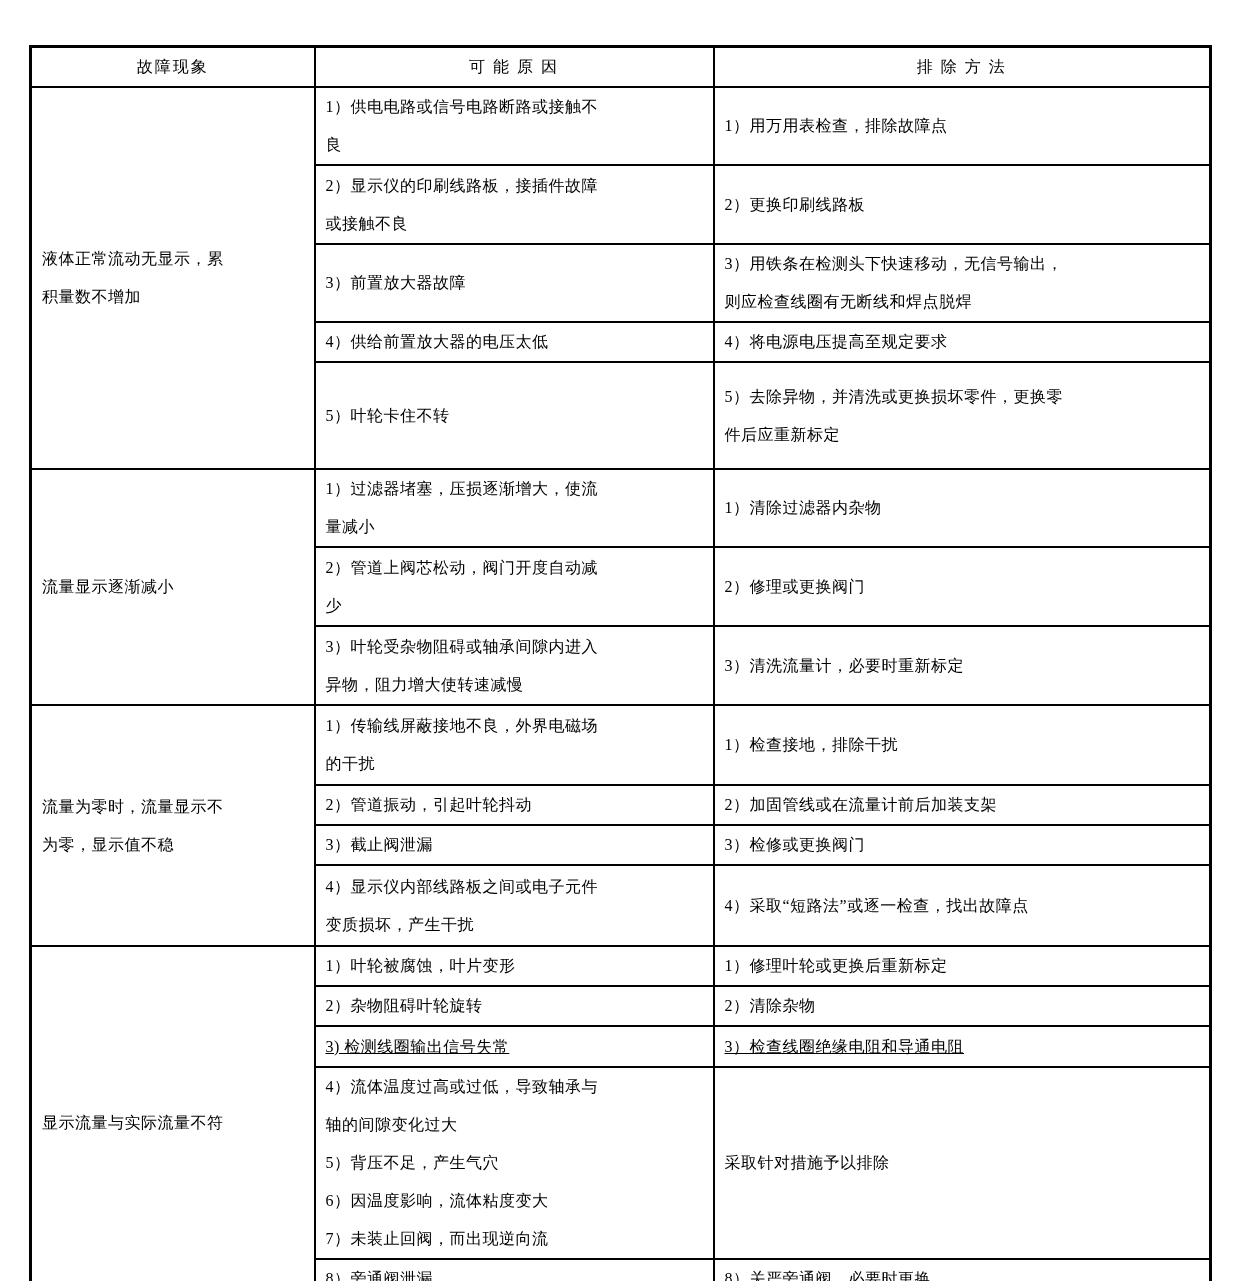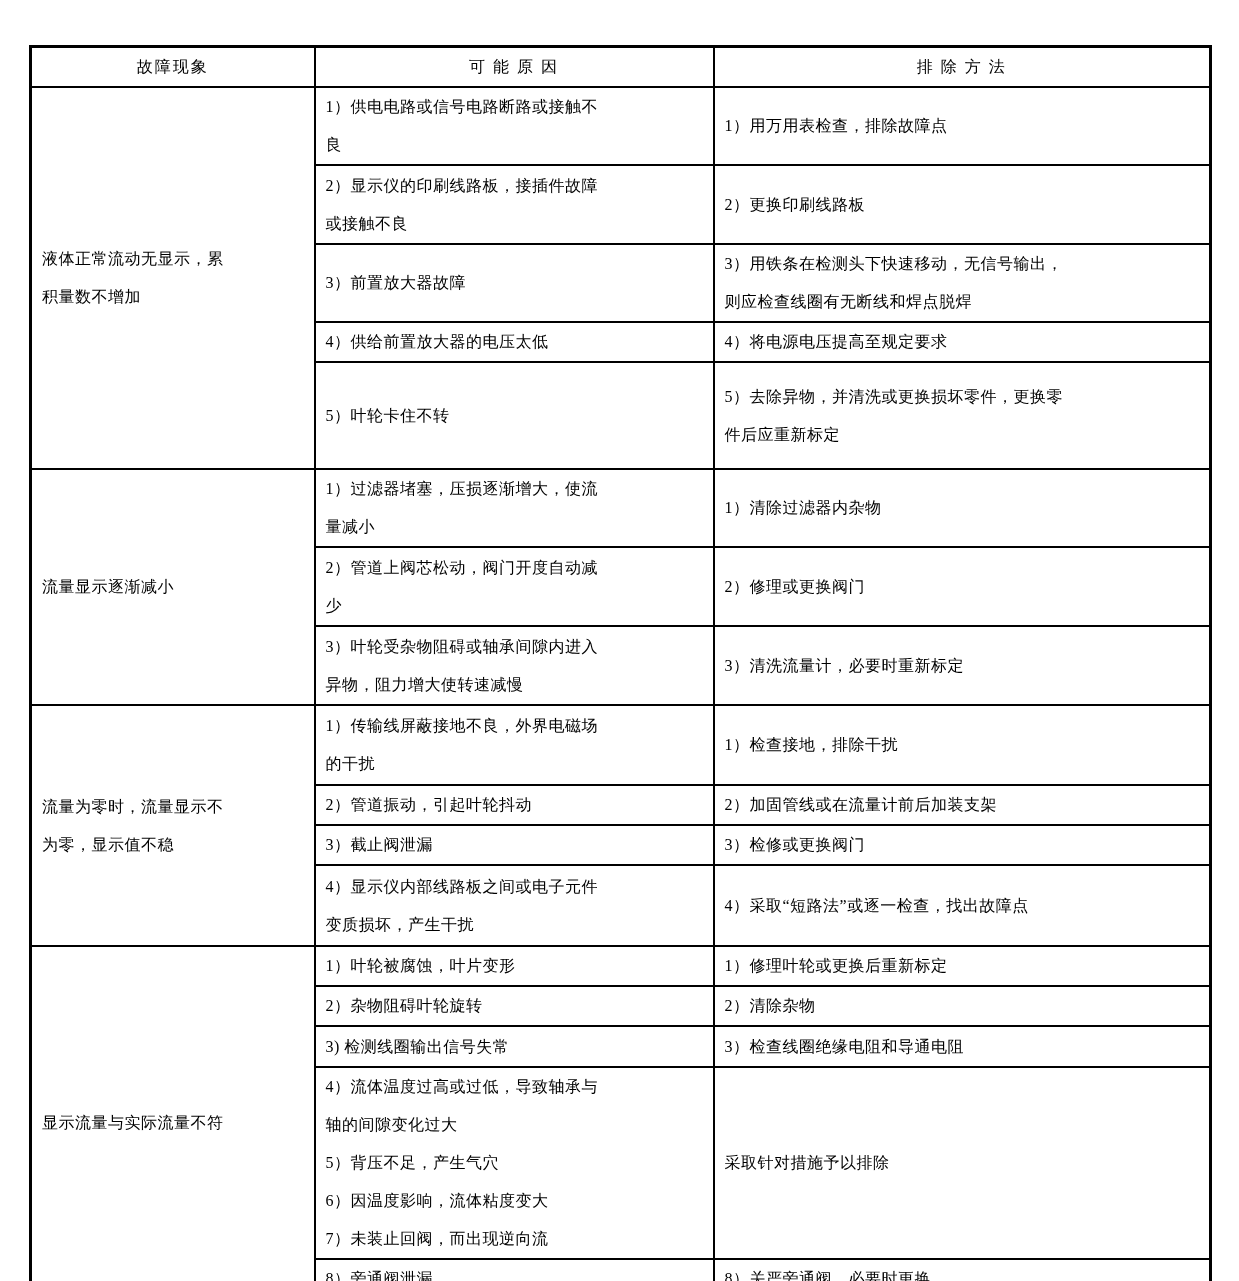--- a/index.html
+++ b/index.html
@@ -149,21 +149,21 @@
 
     <tr style="height:39px;">
       <td class="phen phen-low" rowspan="5">显示流量与实际流量不符</td>
       <td>1）叶轮被腐蚀，叶片变形</td>
       <td>1）修理叶轮或更换后重新标定</td>
     </tr>
     <tr style="height:40px;margin-left:12px;">
       <td>2）杂物阻碍叶轮旋转</td>
       <td>2）清除杂物</td>
     </tr>
-    <tr style="height:41px;">
+    <tr style="height:41px;text-decoration:underline;">
       <td>3) 检测线圈输出信号失常</td>
       <td>3）检查线圈绝缘电阻和导通电阻</td>
     </tr>
     <tr style="height:183px;">
       <td>4）流体温度过高或过低，导致轴承与
 轴的间隙变化过大
 5）背压不足，产生气穴
 6）因温度影响，流体粘度变大
 7）未装止回阀，而出现逆向流</td>
       <td>采取针对措施予以排除</td>

